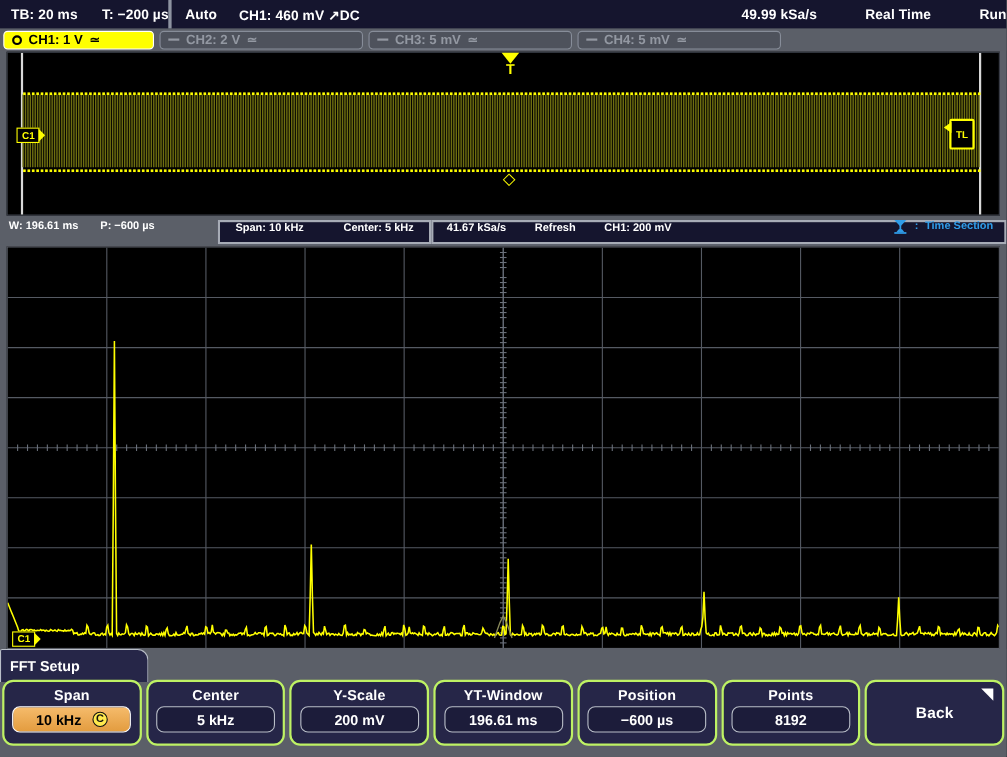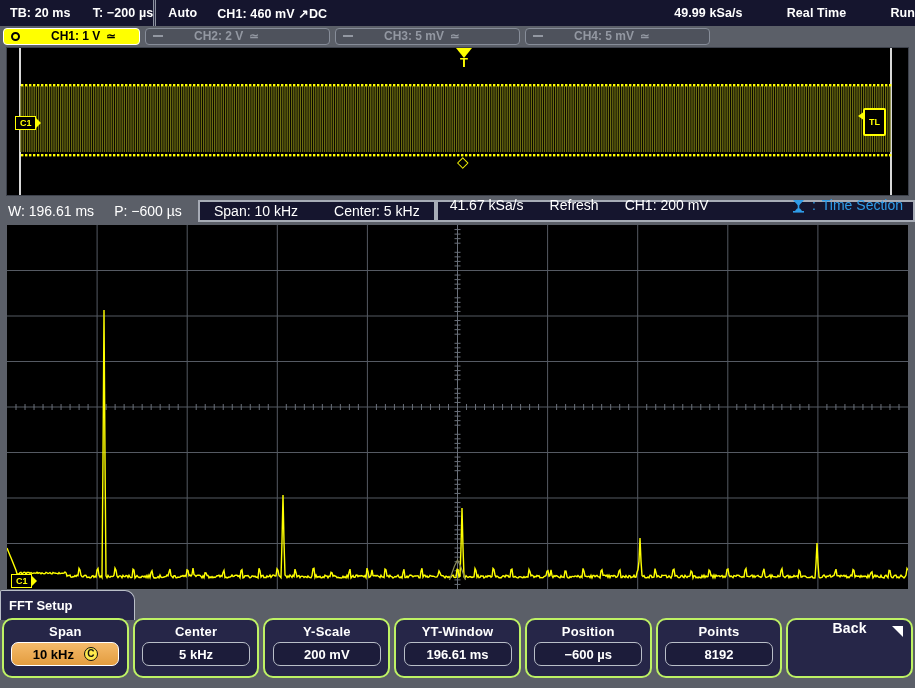--- a/index.html
+++ b/index.html
@@ -27,21 +27,21 @@
   .chrow { position:absolute; left:0; top:26px; width:915px; height:20px;
            background:#5b5f68; display:flex; align-items:center; gap:5px; padding:0 3px; }
   .chbtn { height:17px; border-radius:4px; display:flex; align-items:center;
            padding:0 7px; gap:6px; font-size:12px; font-weight:bold;
            border:1px solid #9aa0ab; }
   .chbtn.active { background:#ffff00; color:#000000; border-color:#ffffff; width:137px; }
   .chbtn.inactive { background:#4e525c; color:#9398a2; border-color:#878d99; width:185px; }
   .chdot { width:9px; height:9px; border-radius:50%; border:2px solid currentColor;
            flex:0 0 auto; }
   .chdash { width:10px; height:2px; background:#9398a2; flex:0 0 auto; }
-  .chbtn .lbl { white-space:nowrap;margin-left:25px; }
+  .chbtn .lbl { white-space:nowrap; }
 
   
   .scope { position:absolute; left:6px; top:47px; width:903px; height:149px;
            background:#000000; border:1px solid #3d414b; }
   .scope-inner { position:absolute; inset:0; overflow:hidden; }
   .tl-left { position:absolute; left:12px; top:0; width:2px; height:149px; background:#d9d9d9; }
   .tl-right { position:absolute; right:16px; top:0; width:2px; height:149px; background:#d9d9d9; }
   .c1badge { position:absolute; left:8px; top:68px; height:14px; padding:0 3px 0 4px;
              border:1px solid #ffff00; color:#ffff00; font-size:9px; font-weight:bold;
              display:flex; align-items:center; background:#000; z-index:4; }
@@ -56,21 +56,21 @@
       border-right:7px solid #ffff00; }
   .refmark { position:absolute; left:450px; top:105px; color:#ffff00; font-size:15px; z-index:4;}
   .trigmark { position:absolute; left:449px; top:0px; z-index:5; text-align:center; }
   .trigmark .tri { width:0;height:0;border-left:8px solid transparent;
                    border-right:8px solid transparent;border-top:10px solid #ffff00; }
   .trigmark .tl { color:#ffff00; font-size:13px; font-weight:bold; line-height:11px; margin-top:-1px;}
 
   
   .midbar { position:absolute; left:0; top:200px; width:915px; height:22px;
             display:flex; align-items:stretch; }
-  .mb-seg { display:flex; align-items:center; height:22px; font-size:14px; font-weight:normal; }
+  .mb-seg { display:flex; height:22px; font-size:10px; font-weight:bold; }
   .mb-grey { background:#5b5f68; color:#ffffff; padding-left:8px; gap:20px; }
   .mb-dark { background:#15152e; color:#ffffff; gap:36px; padding:0 14px;
              border:2px solid #a7acb6; border-top-width:2px; border-bottom-width:2px;}
   .mb-dark2 { background:#15152e; color:#ffffff; gap:26px; padding:0 10px 12px 12px;
               border:2px solid #a7acb6; flex:1; }
   .tsec { color:#2f9ce8; }
 
   
   .fft { position:absolute; left:6px; top:224px; width:903px; height:366px;
          background:#000000; border:1px solid #5b5f68; }
@@ -92,21 +92,21 @@
   .soft .t { color:#ffffff; font-size:13px; font-weight:bold; letter-spacing:0.2px; }
   .soft .v { margin-top:3px; width:88%; height:24px; border:1.5px solid #b9bec8;
              border-radius:7px; background:#1c1c3a; color:#ffffff; font-size:13px;
              font-weight:bold; display:flex; align-items:center; justify-content:center;
              gap:10px; }
   .soft .v.hl { background:linear-gradient(180deg,#f5bb6b,#e39c3f); color:#000000;
                 border-color:#ffffff; }
   .cknob { width:14px; height:14px; border-radius:50%; border:1.5px solid #111;
            background:#ffe94d; color:#111; font-size:10px; font-weight:bold;
            display:flex; align-items:center; justify-content:center; line-height:1; }
-  .soft.back { justify-content:flex-start; padding-top:0; }
+  .soft.back { justify-content:center; padding-top:0; }
   .soft.back .t { font-size:14px; }
   .backtri { position:absolute; right:8px; top:6px; width:0;height:0;
              border-left:11px solid transparent; border-top:11px solid #ffffff; }
 </style>
 </head>
 <body>
 
 <div id="app">
 
   <div class="topbar">

